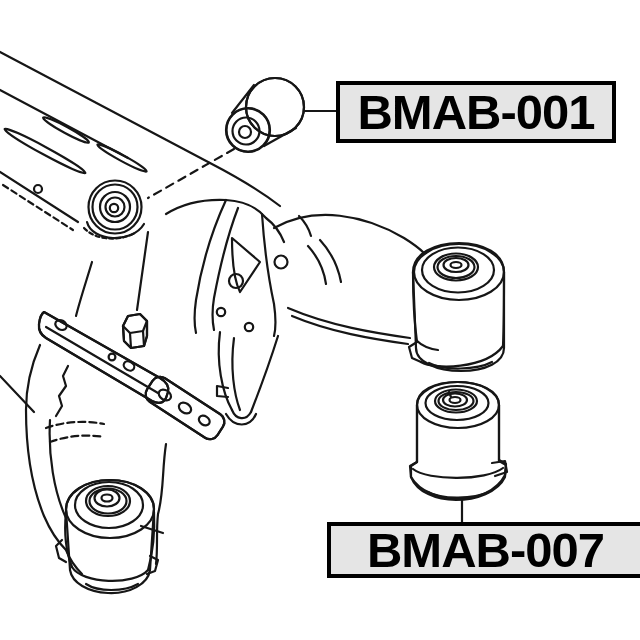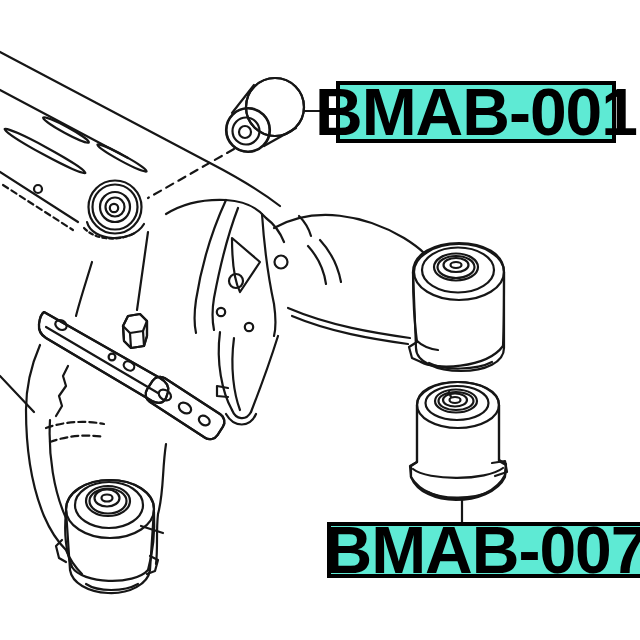--- a/index.html
+++ b/index.html
@@ -8,23 +8,23 @@
   #drawing{position:absolute;left:0;top:0;}
   #drawing path, #drawing circle, #drawing ellipse, #drawing line, #drawing rect{
     fill:none;stroke:#161616;stroke-width:2.2;stroke-linecap:round;stroke-linejoin:round;
   }
   .wfill{fill:#ffffff;stroke:none;}
   .thin{stroke-width:1.7;}
   .thick{stroke-width:3;}
   .band{stroke-width:6.5;}
   .dark{fill:#161616;stroke:#161616;stroke-width:1;}
   .part-label{
-    position:absolute;box-sizing:border-box;border:4px solid #000000;background:#5eead4;
+    position:absolute;box-sizing:border-box;border:4px solid #000000;background:#e5e5e5;
     display:flex;align-items:center;justify-content:center;
-    font-weight:700;font-size:66px;letter-spacing:-1px;color:#000000;
+    font-weight:700;font-size:49px;letter-spacing:-1px;color:#000000;
     font-family:"Liberation Sans",sans-serif;white-space:nowrap;
   }
   #label-bmab-001{left:336px;top:81px;width:280px;height:62px;}
   #label-bmab-007{left:327px;top:522px;width:317px;height:56px;}
 </style>
 </head>
 <body>
 
 <div id="stage">
 

